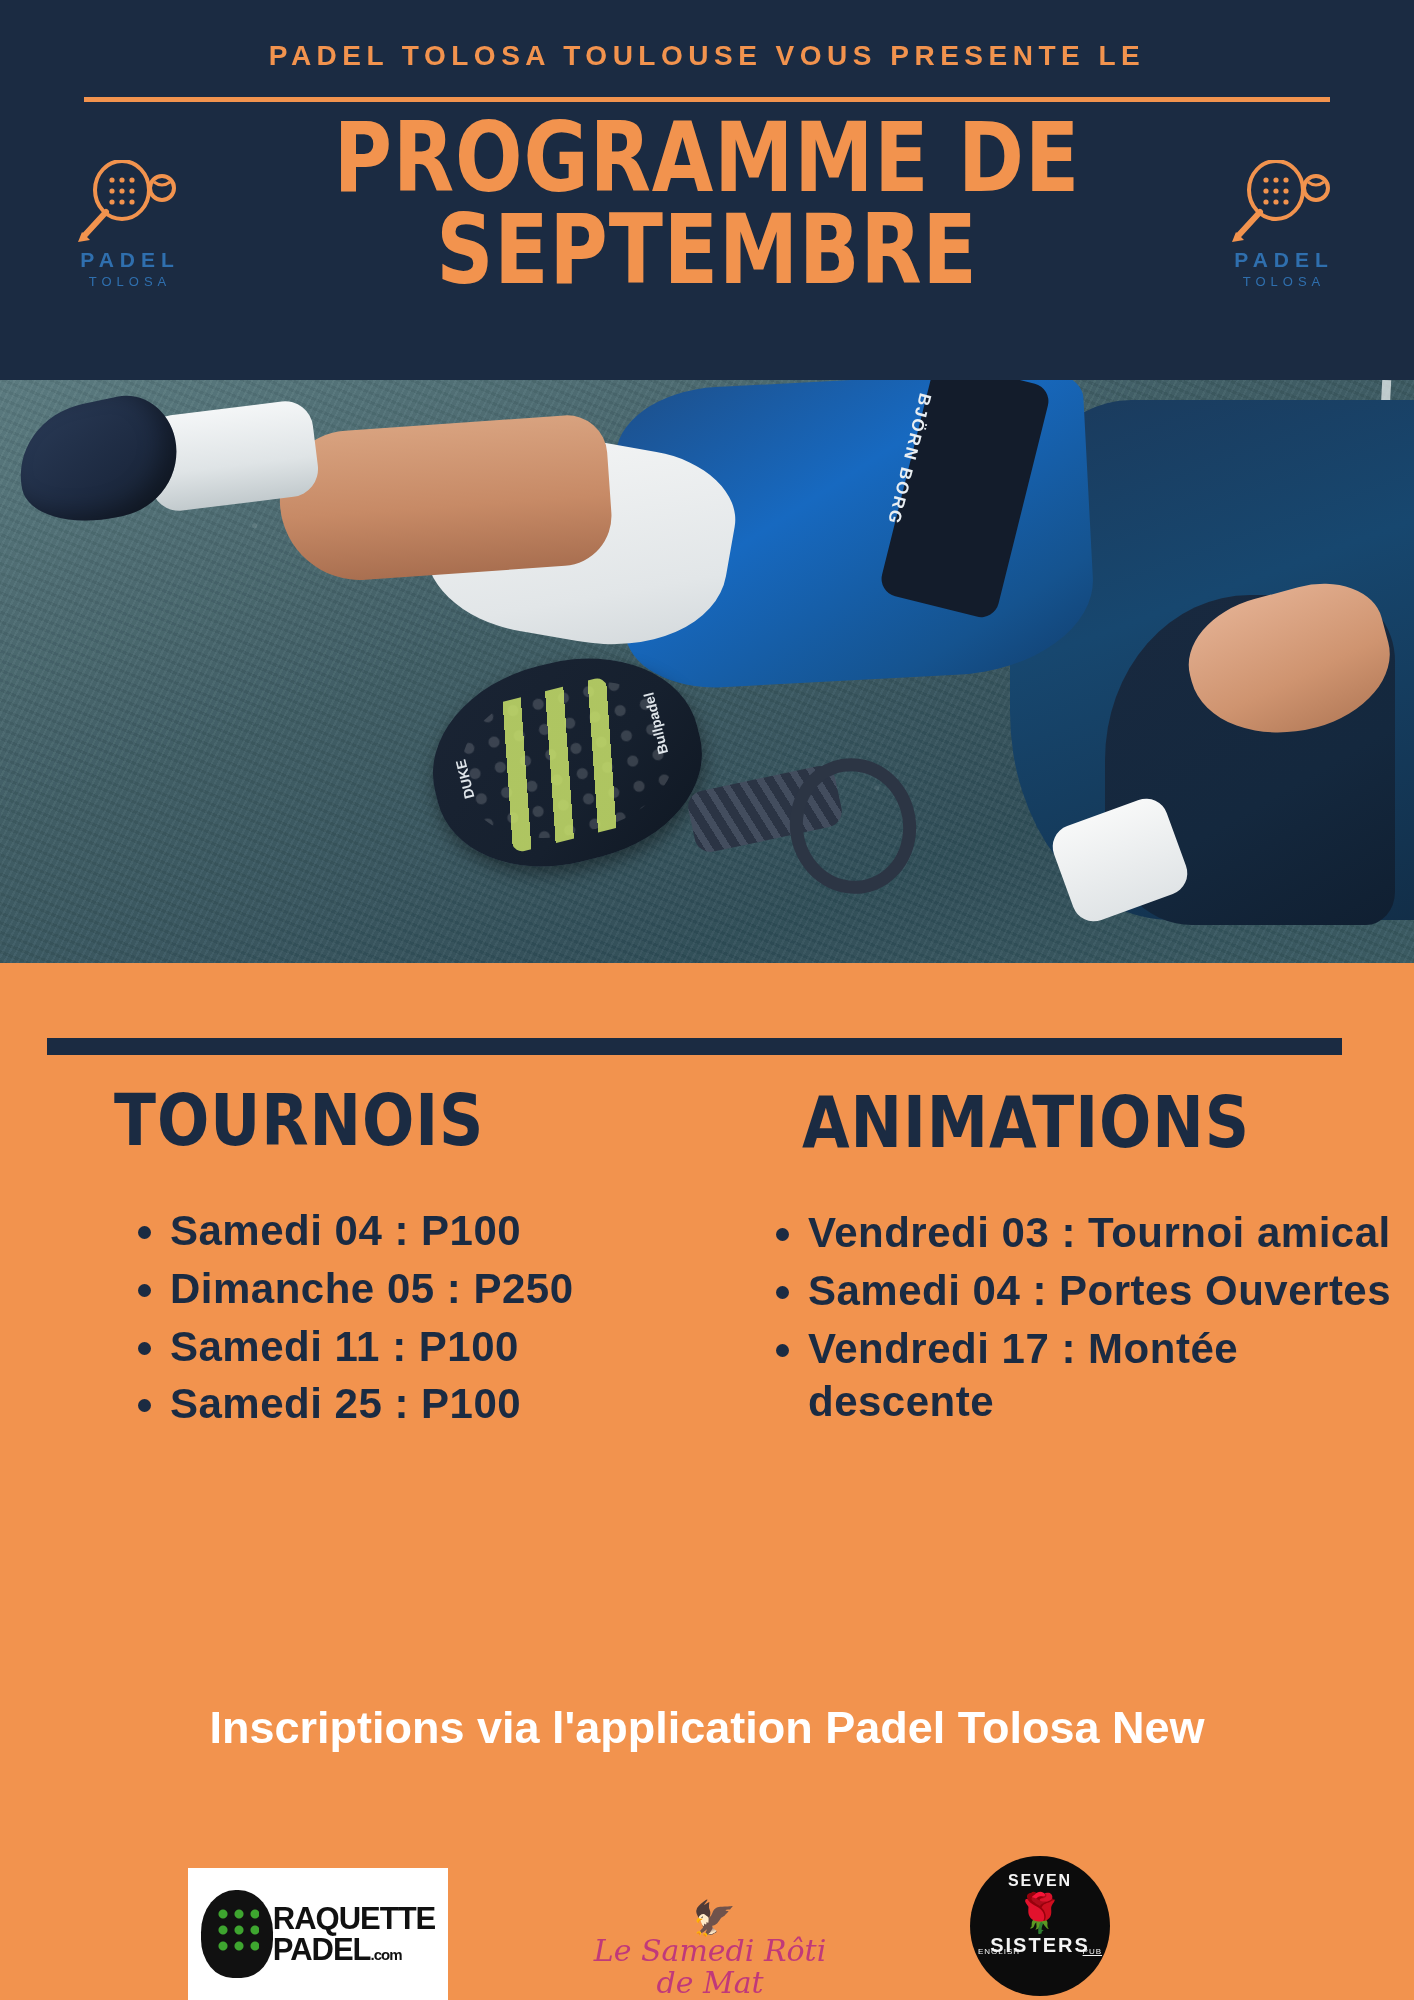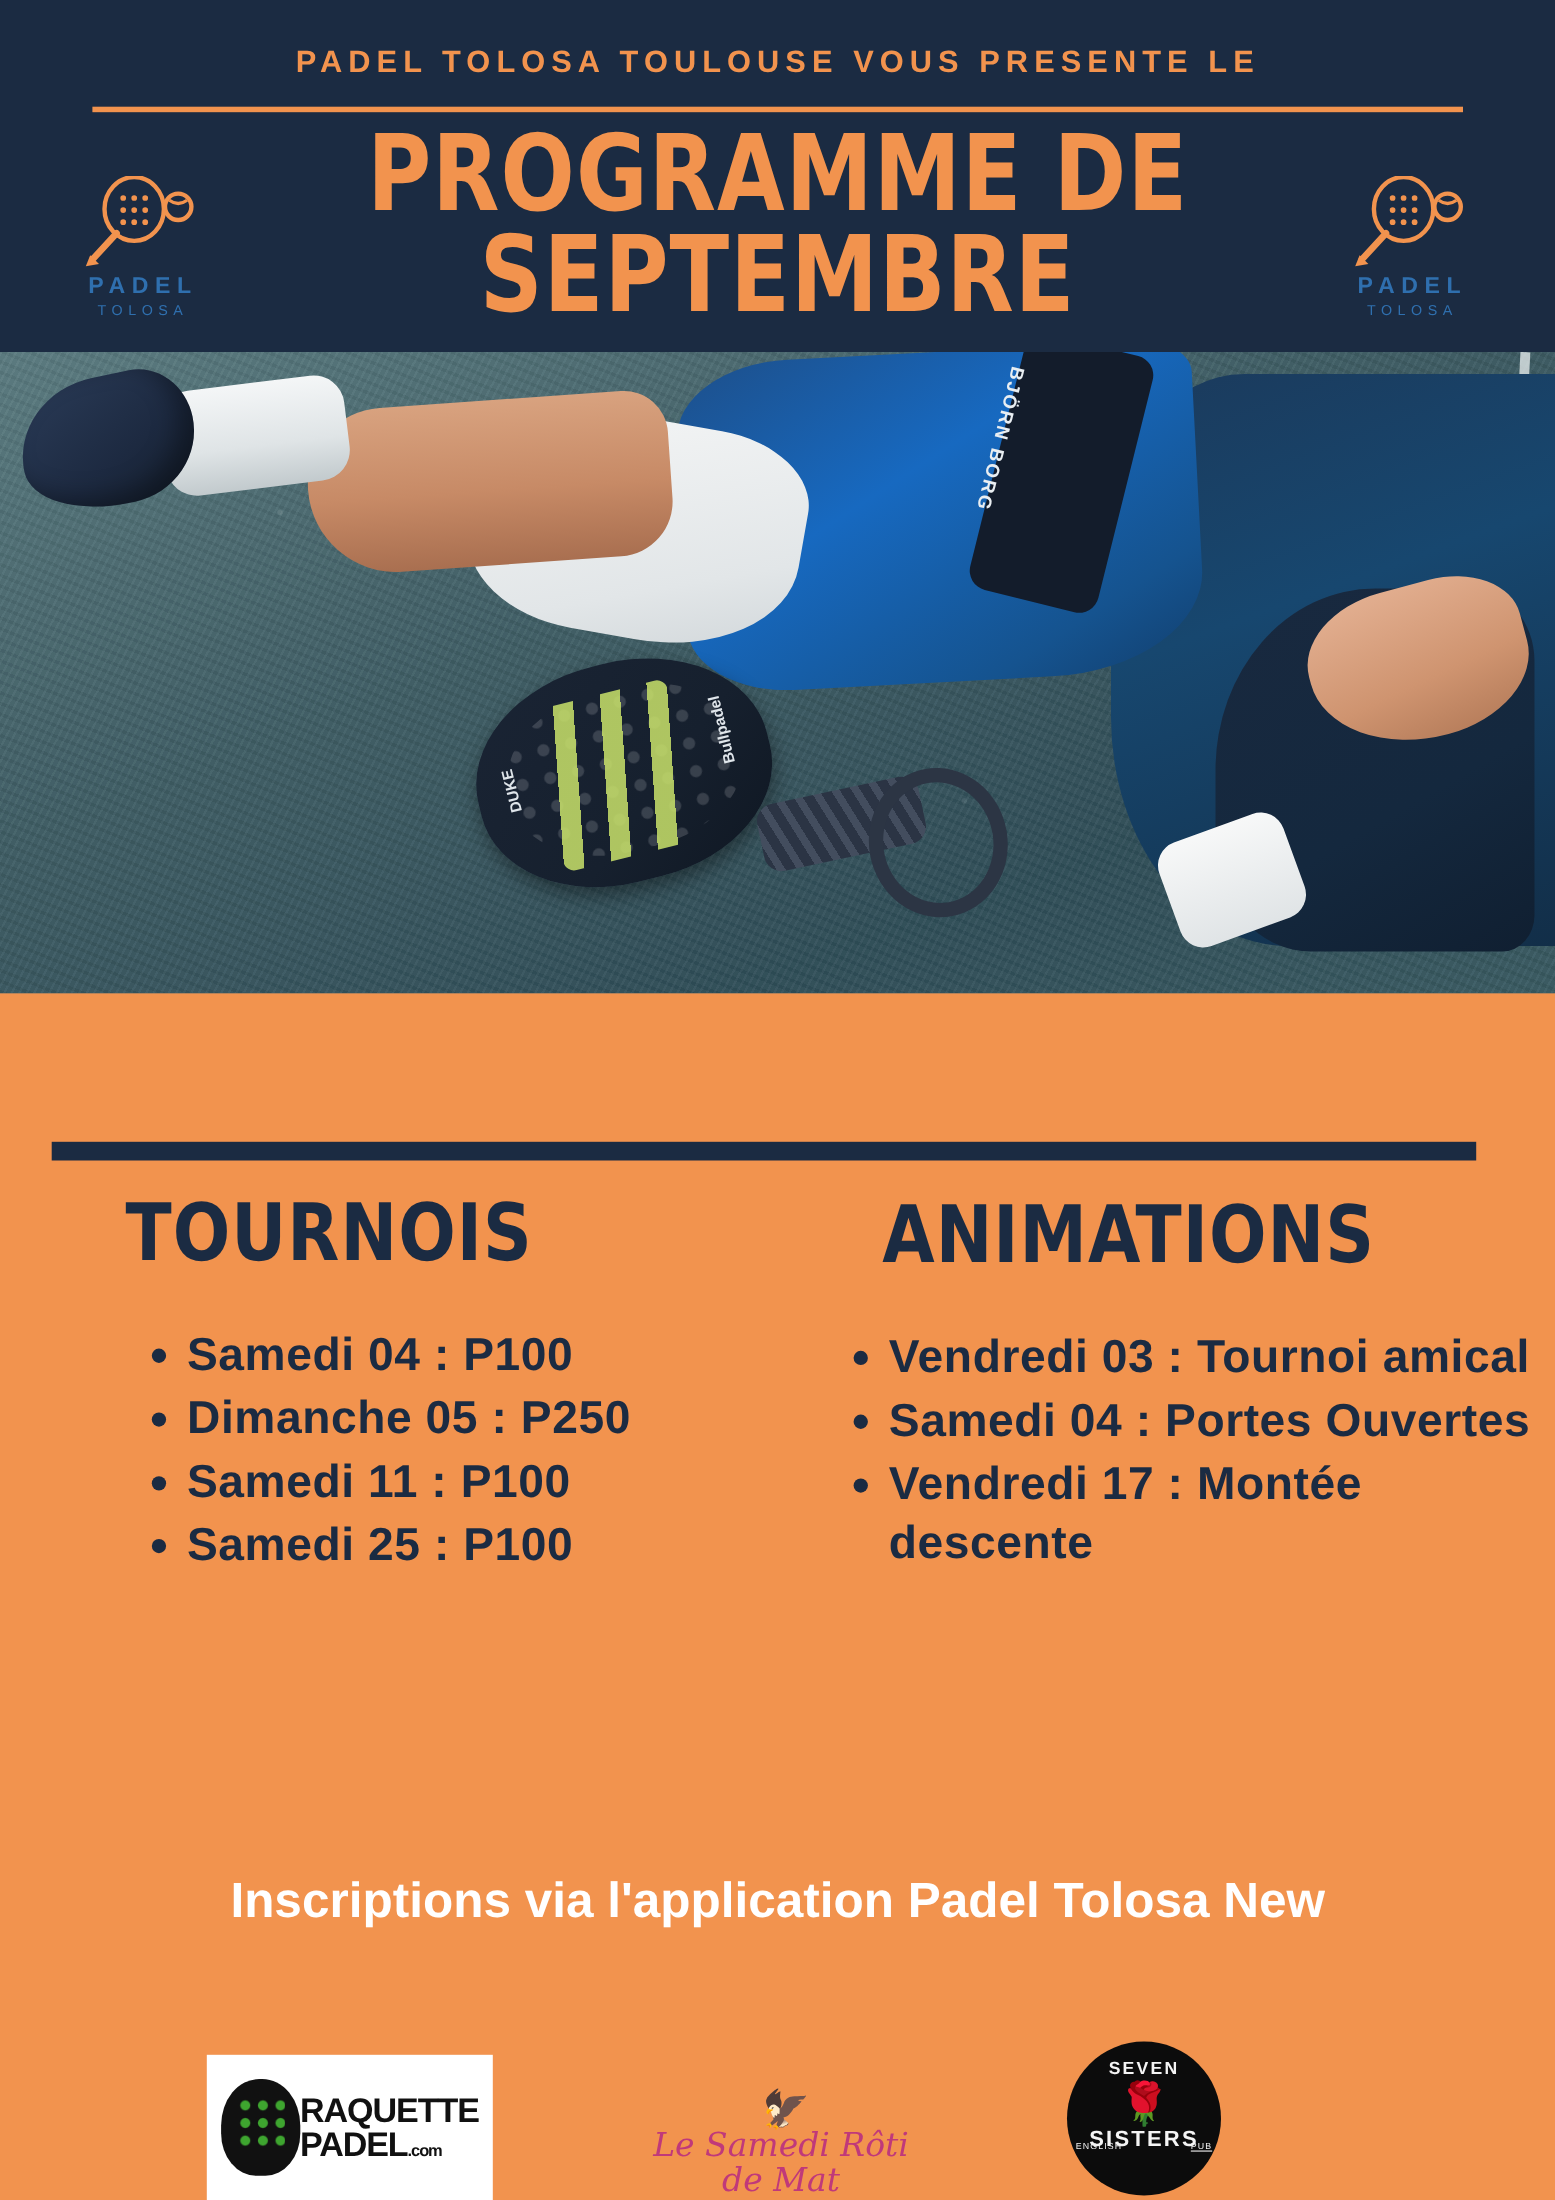--- a/index.html
+++ b/index.html
@@ -18,21 +18,21 @@
     width: 1414px;
     height: 2000px;
     background: #f2934e;
     overflow: hidden;
   }
 
   
   .header {
     position: relative;
     width: 100%;
-    height: 320px;
+    height: 380px;
     background: #1b2b42;
     box-sizing: border-box;
   }
   .kicker {
     position: absolute;
     top: 40px;
     left: 0;
     width: 100%;
     text-align: center;
     color: #f2934e;

